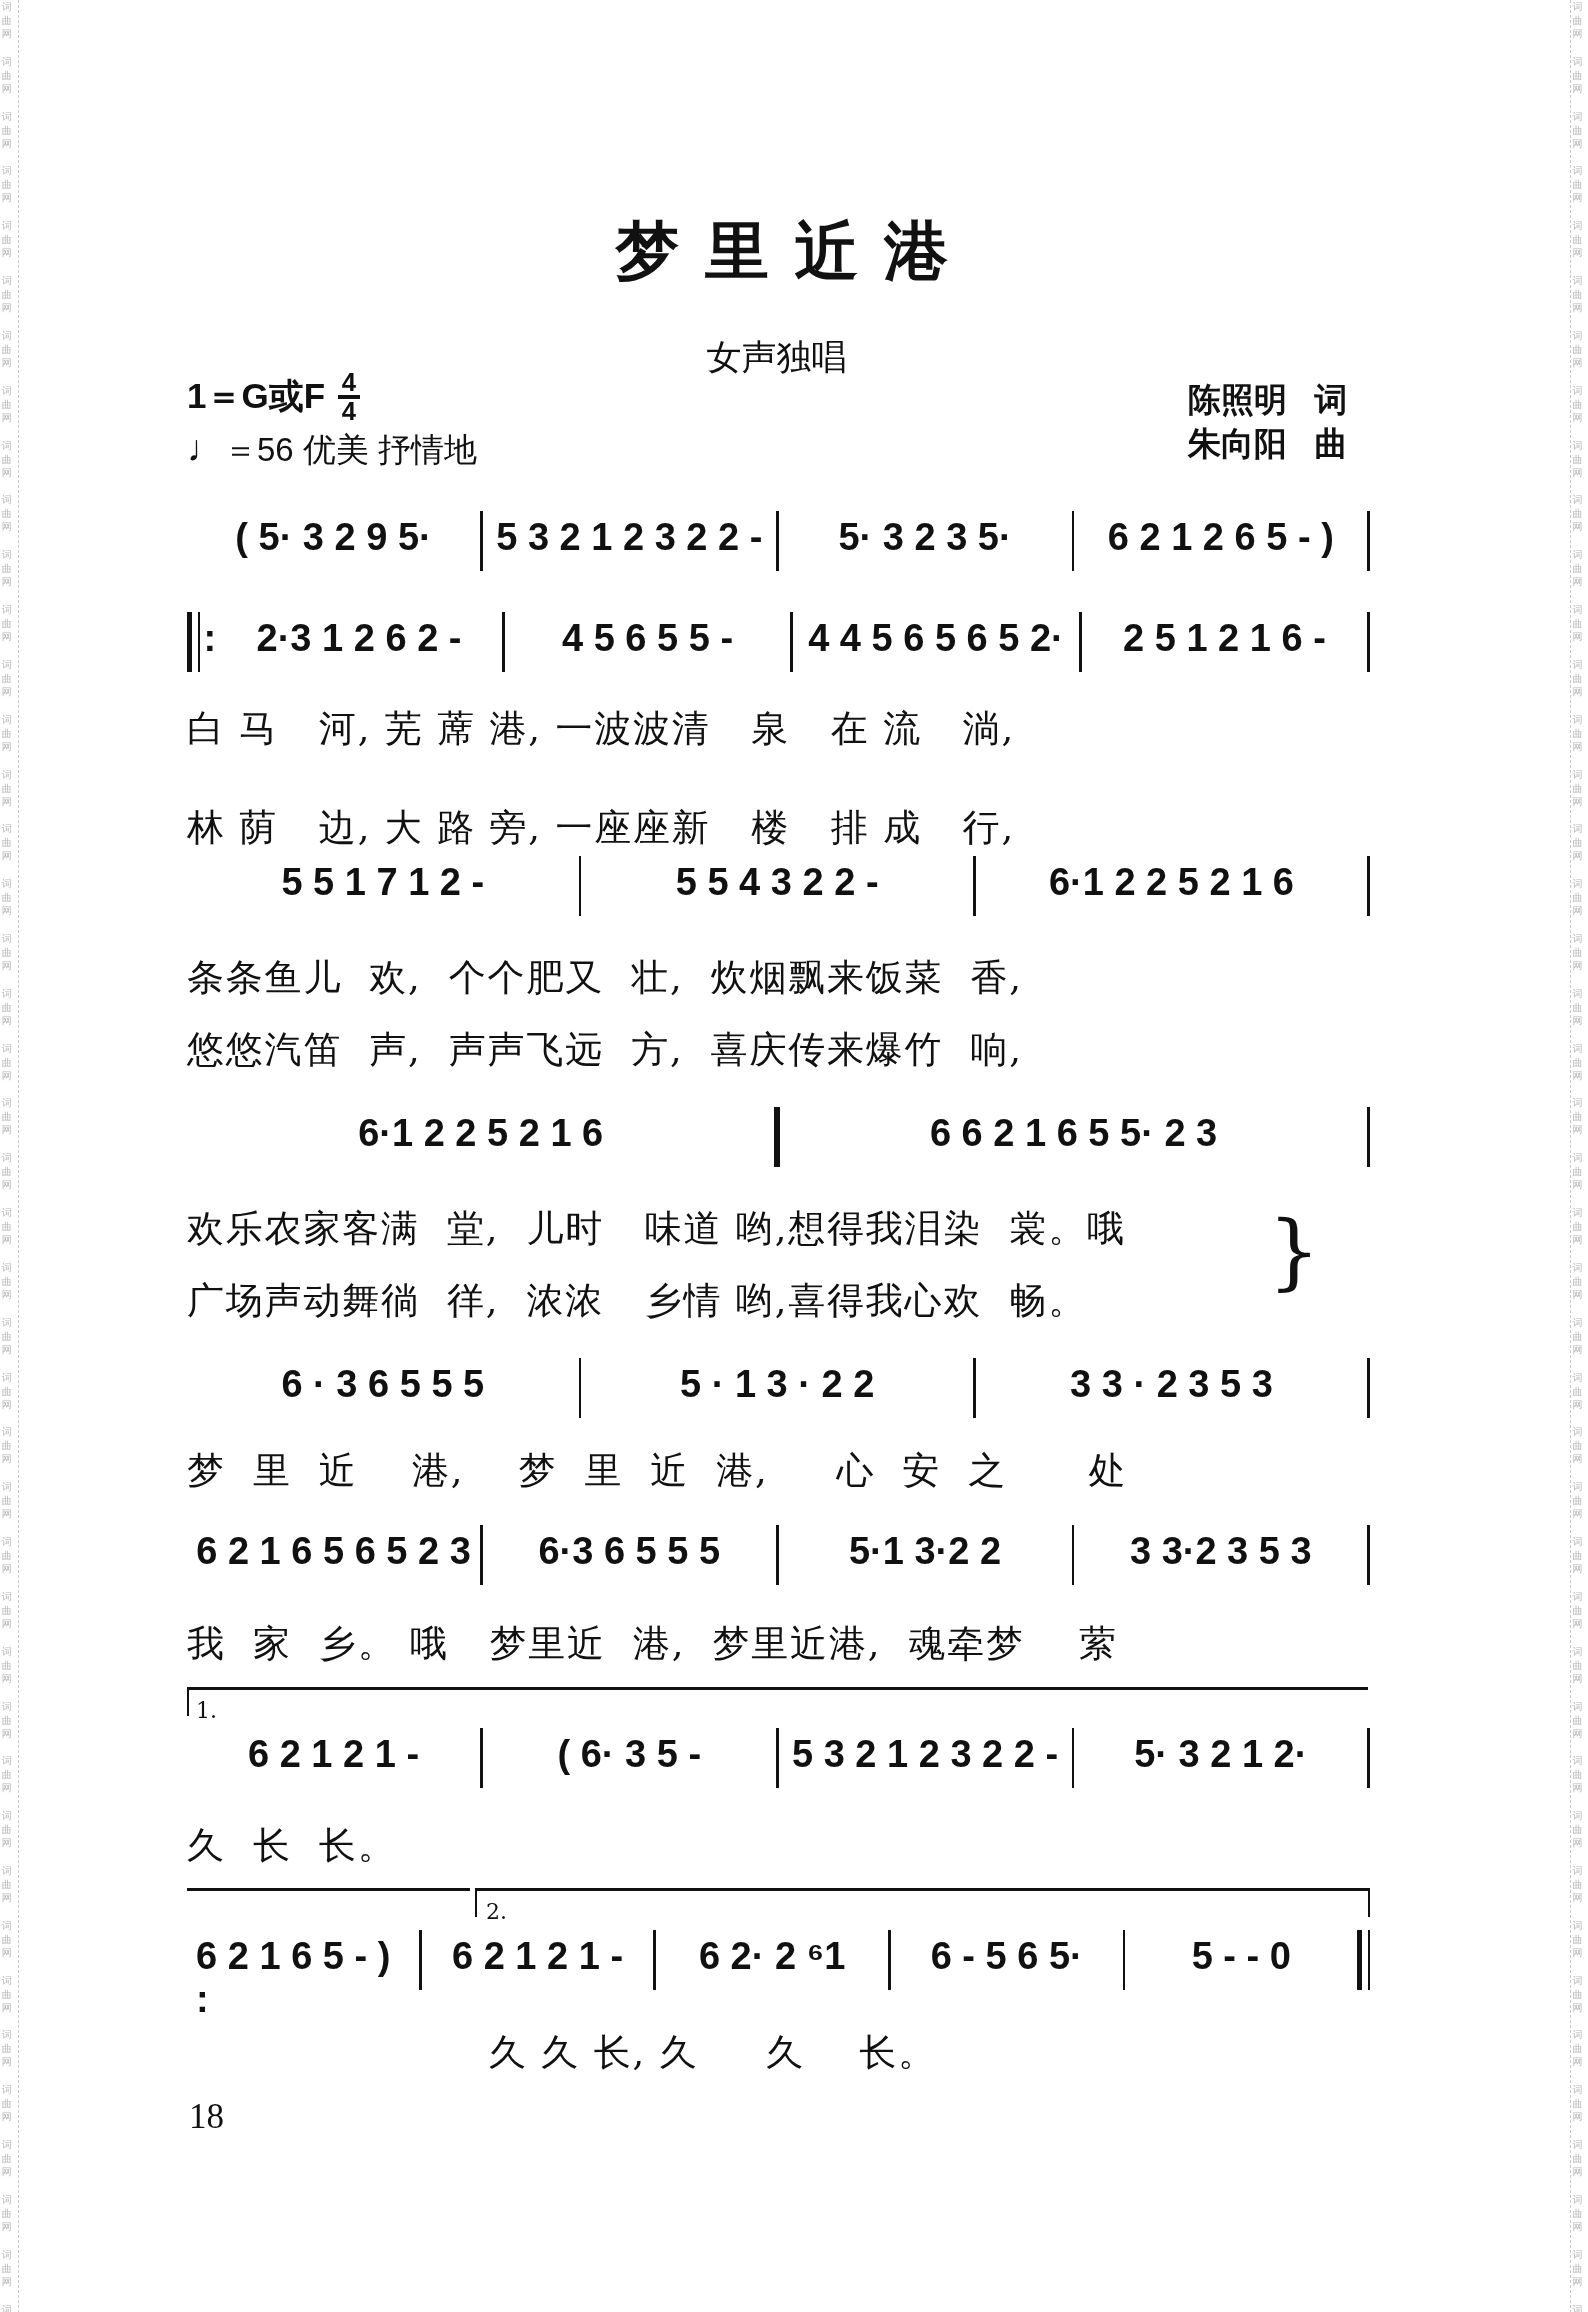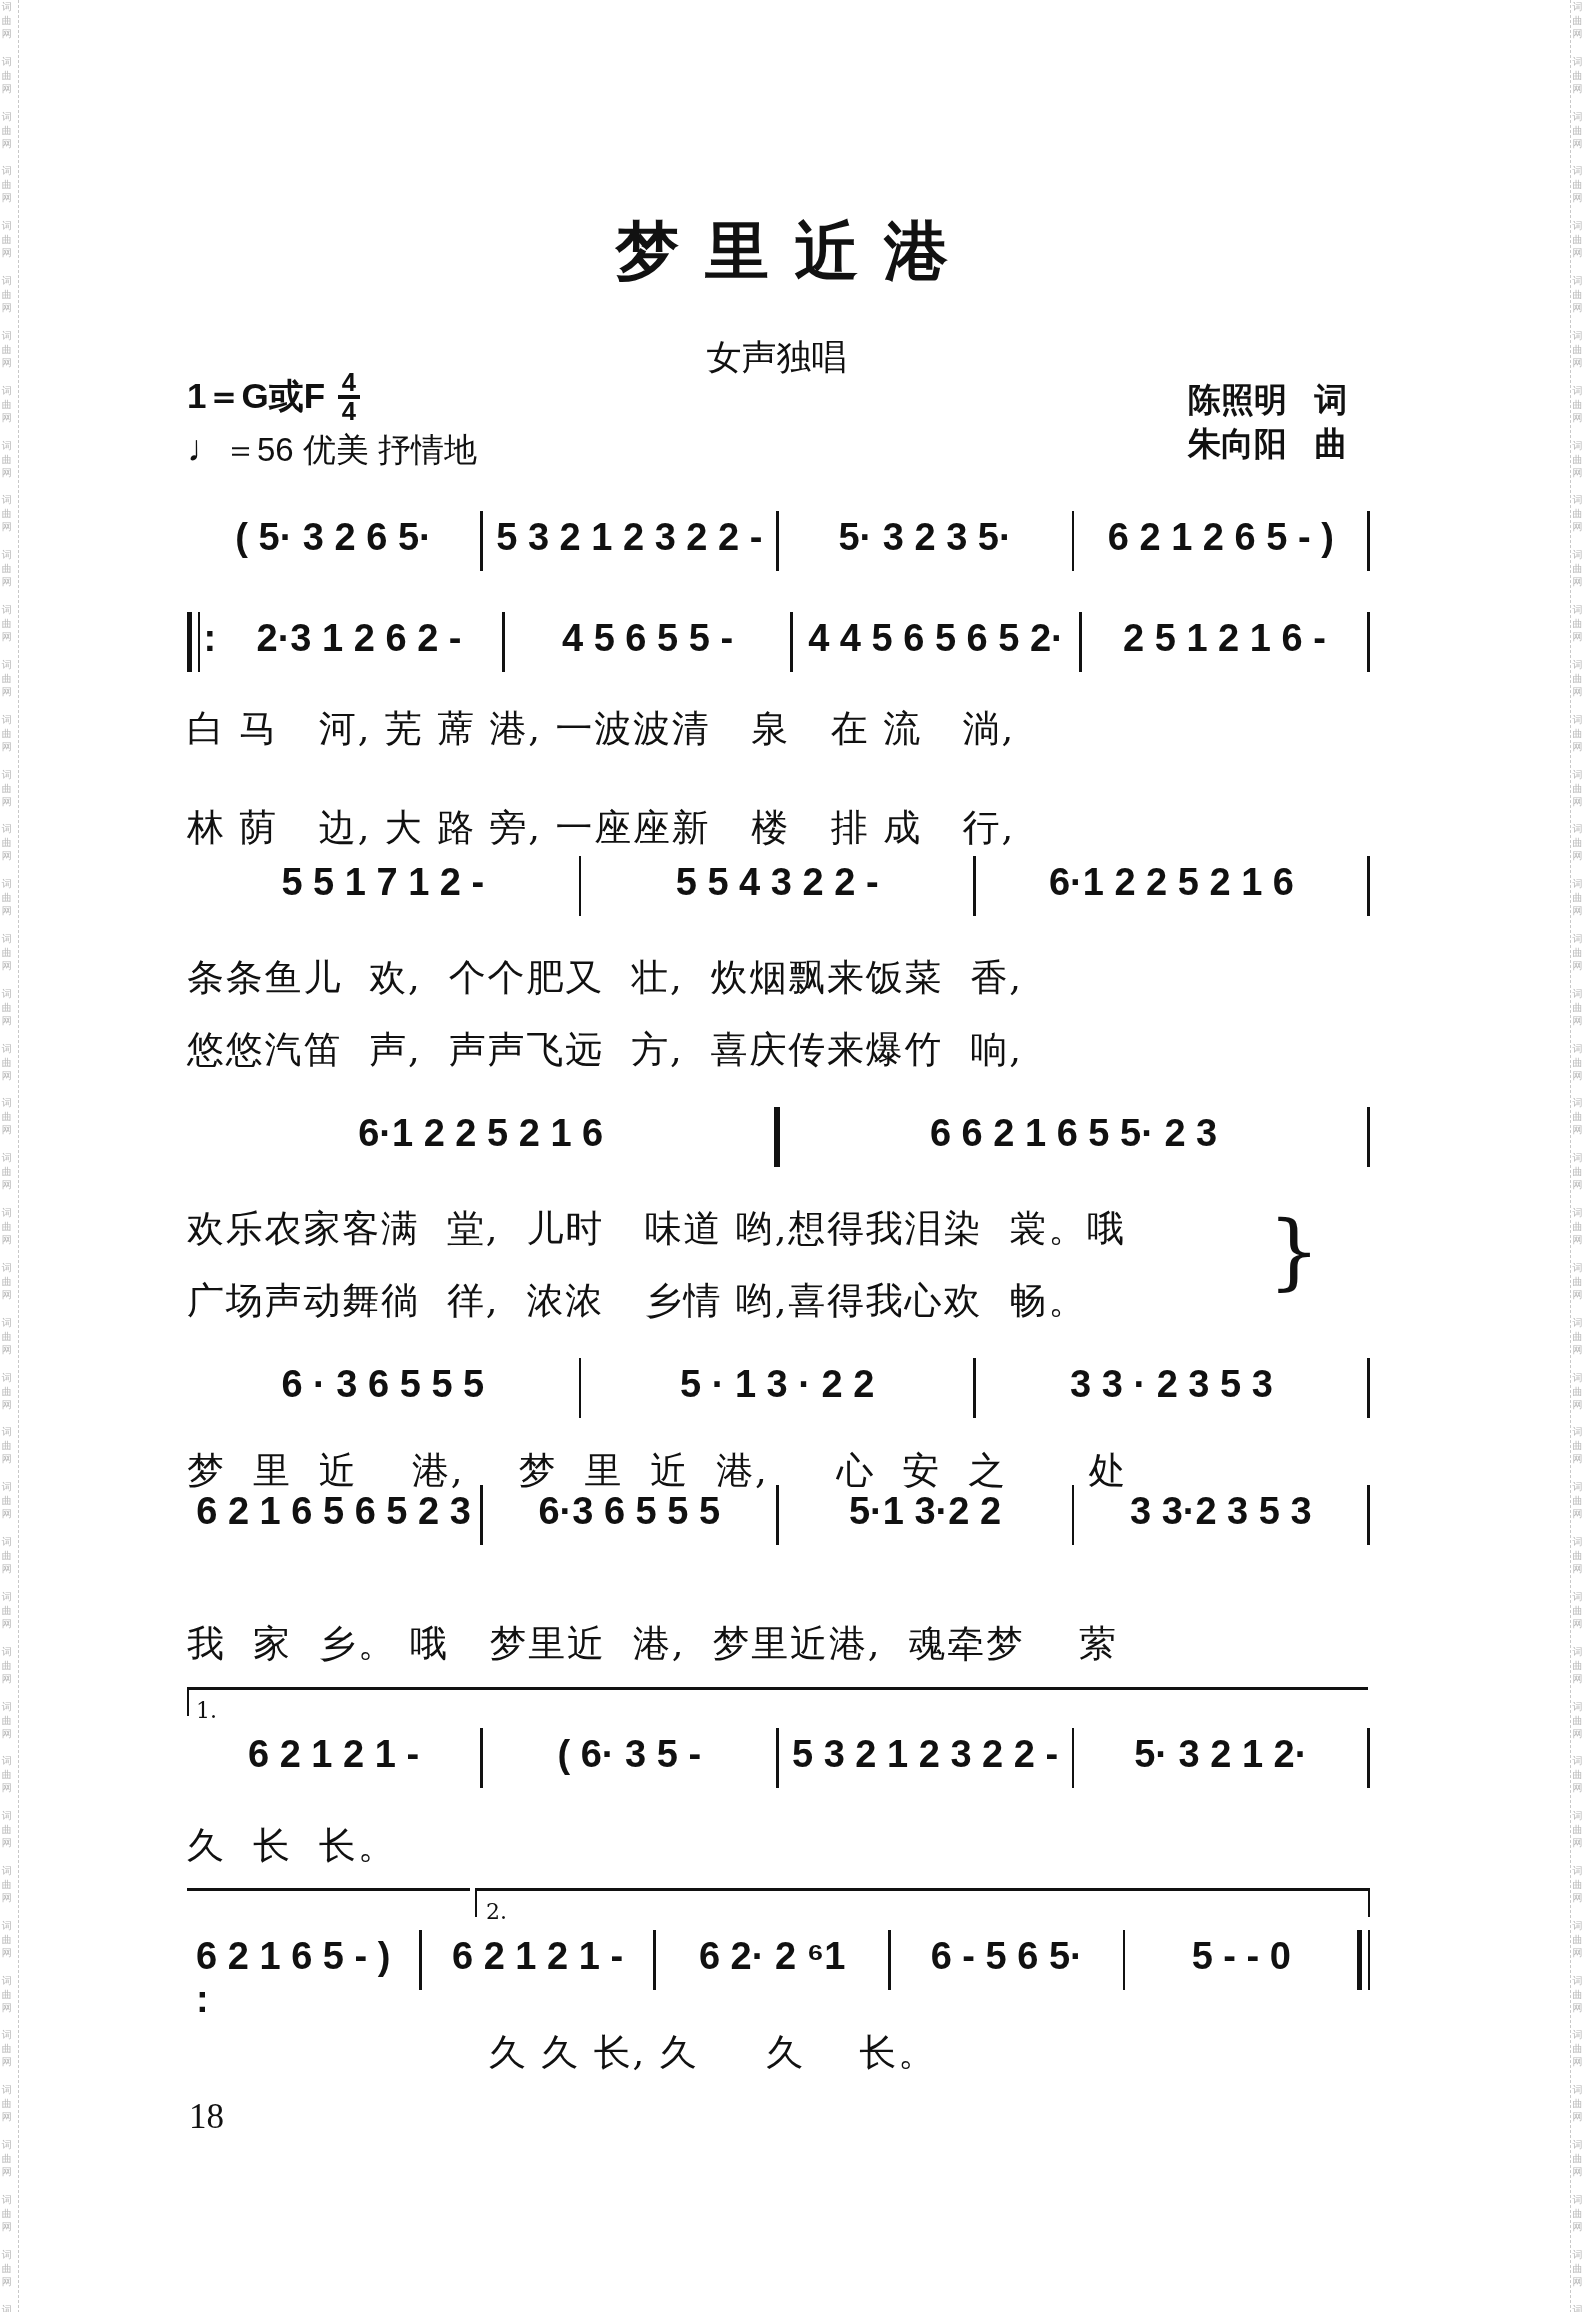--- a/index.html
+++ b/index.html
@@ -317,21 +317,21 @@
       <span>词</span>
     </div>
   <div>
       <span>朱向阳</span>
       <span>曲</span>
     </div>
 </div>
 
 <div id="rows">
     <div class="row" style="top: 516px;">
-      <div class="measure">( 5· 3 2 6 5·</div>
+      <div class="measure">( 5· 3 2 9 5·</div>
       <div class="barline"></div>
       <div class="measure">5 3 2 1 2 3 2 2 -</div>
       <div class="barline"></div>
       <div class="measure">5· 3 2 3 5·</div>
       <div class="barline"></div>
       <div class="measure">6 2 1 2 6 5 - )</div>
       <div class="barline"></div>
     </div>
     <div class="row" style="top: 617px;">
       <div class="dblbar"></div>
@@ -361,21 +361,21 @@
       <div class="barline"></div>
     </div>
     <div class="row" style="top: 1363px;">
       <div class="measure">6 · 3 6 5 5 5</div>
       <div class="barline"></div>
       <div class="measure">5 · 1 3 · 2 2</div>
       <div class="barline"></div>
       <div class="measure">3 3 · 2 3 5 3</div>
       <div class="barline"></div>
     </div>
-    <div class="row" style="top: 1490px;">
+    <div class="row" style="top: 1530px;">
       <div class="measure">6 2 1 6 5 6 5 2 3</div>
       <div class="barline"></div>
       <div class="measure">6·3 6 5 5 5</div>
       <div class="barline"></div>
       <div class="measure">5·1 3·2 2</div>
       <div class="barline"></div>
       <div class="measure">3 3·2 3 5 3</div>
       <div class="barline"></div>
     </div>
     <div class="row" style="top: 1733px;">

